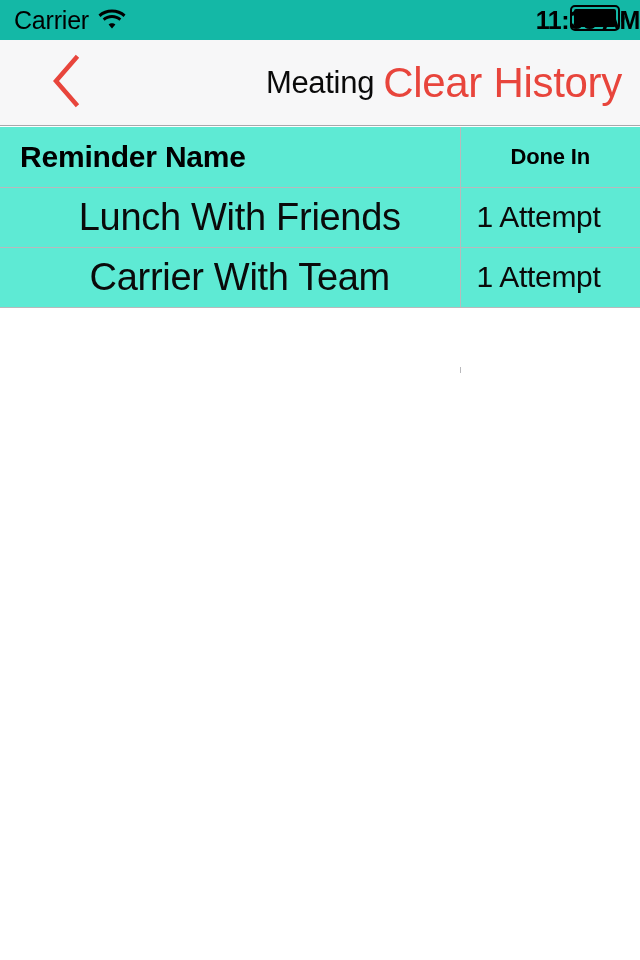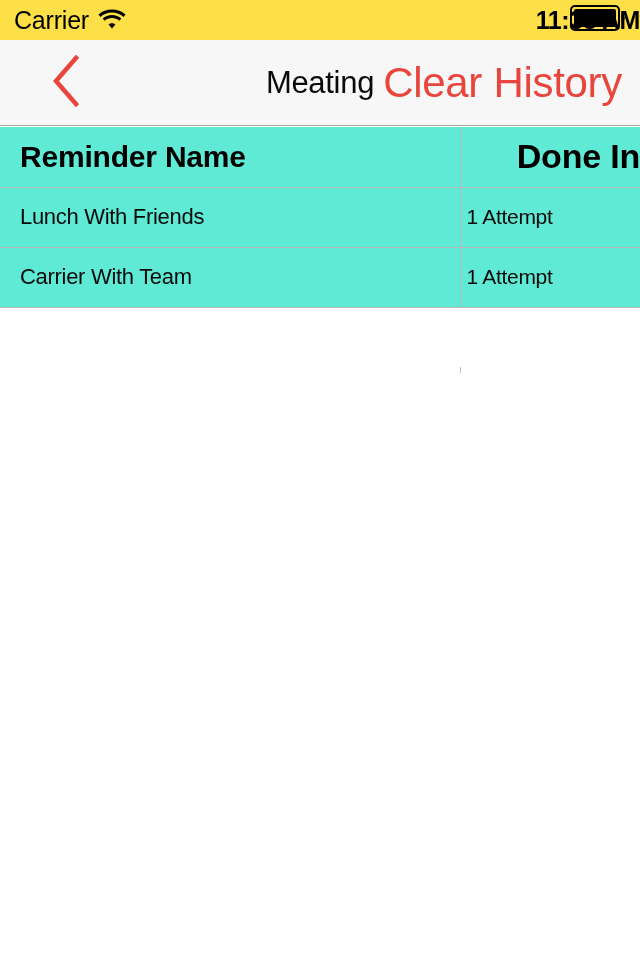--- a/index.html
+++ b/index.html
@@ -19,21 +19,21 @@
     background: #ffffff;
     overflow: hidden;
   }
 
   
   .status-bar {
     position: absolute;
     top: 0; left: 0;
     width: 640px;
     height: 40px;
-    background: #fde047;
+    background: #14b8a6;
     display: flex;
     align-items: center;
     padding: 0 14px;
   }
 
   .status-left {
     display: flex;
     align-items: center;
     gap: 9px;
     flex: 1;
@@ -149,41 +149,42 @@
   }
 
   th.hdr-name {
     font-size: 30px;
     font-weight: bold;
     color: #000000;
     letter-spacing: -0.2px;
   }
 
   th.hdr-done {
-    font-size: 34px;
+    font-size: 22px;
     font-weight: bold;
     color: #000000;
-    text-align: right;
+    text-align: center;
     border-left: 1px solid #B9B9BC;
     letter-spacing: -0.2px;
   }
 
   td.cell-name {
-    font-size: 22px;
+    font-size: 38px;
     font-weight: normal;
     color: #0A0A0A;
     letter-spacing: -0.3px;
+    text-align: center;
   }
 
   td.cell-done {
-    font-size: 21px;
+    font-size: 30px;
     font-weight: normal;
     color: #0A0A0A;
     text-align: left;
-    padding-left: 6px;
+    padding-left: 16px;
     border-left: 1px solid #B9B9BC;
     letter-spacing: -0.3px;
   }
 
   
   .divider-stub {
     position: absolute;
     left: 460px;
     top: 367px;
     width: 1px;

